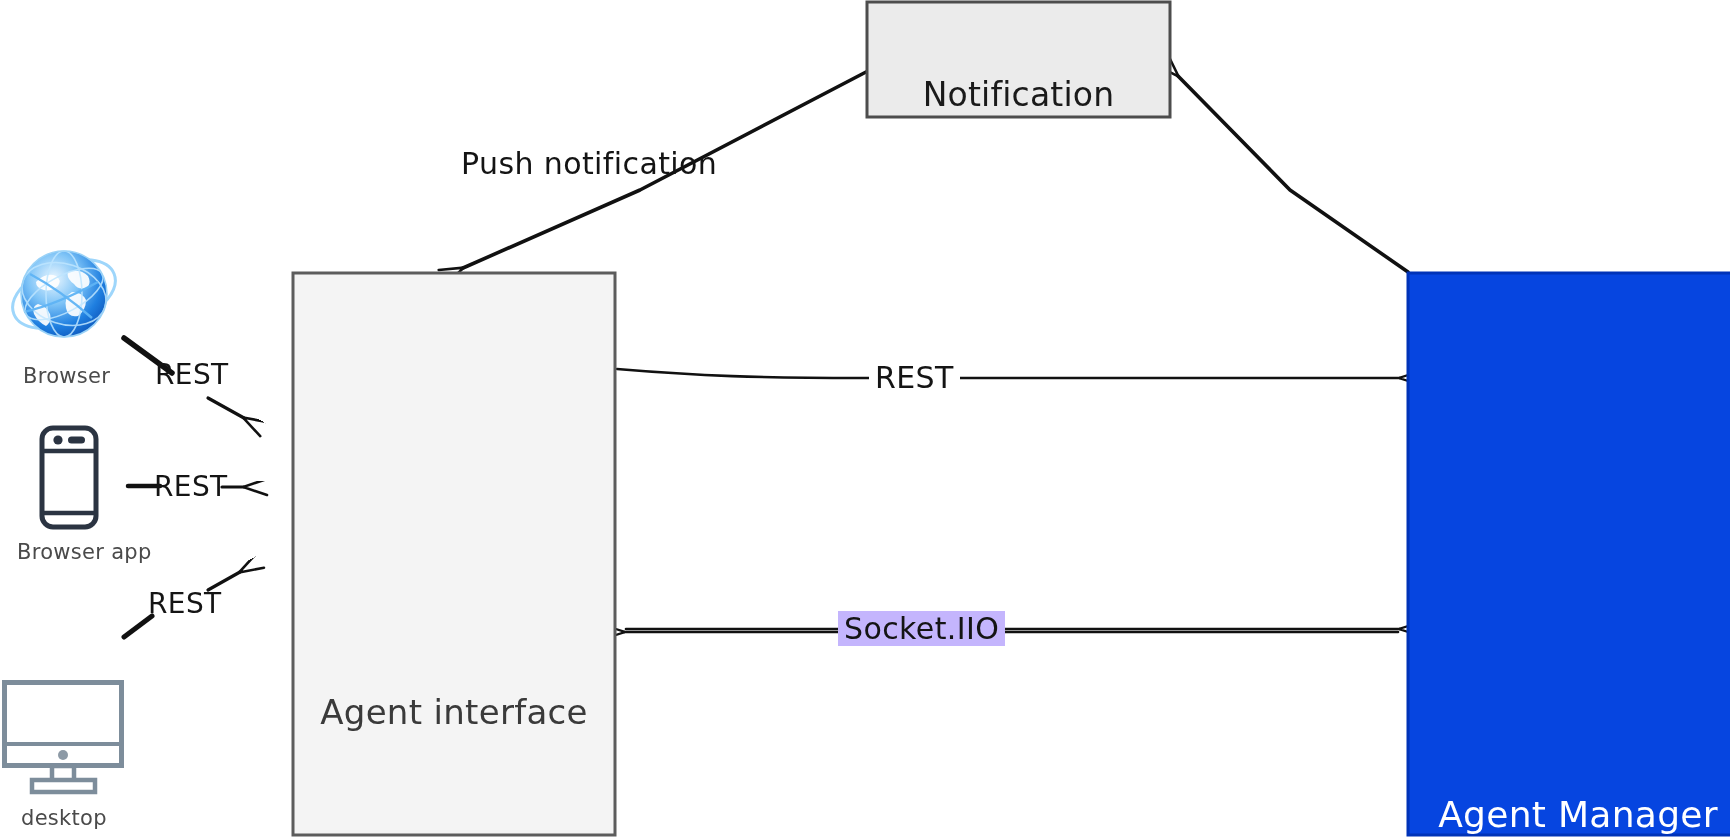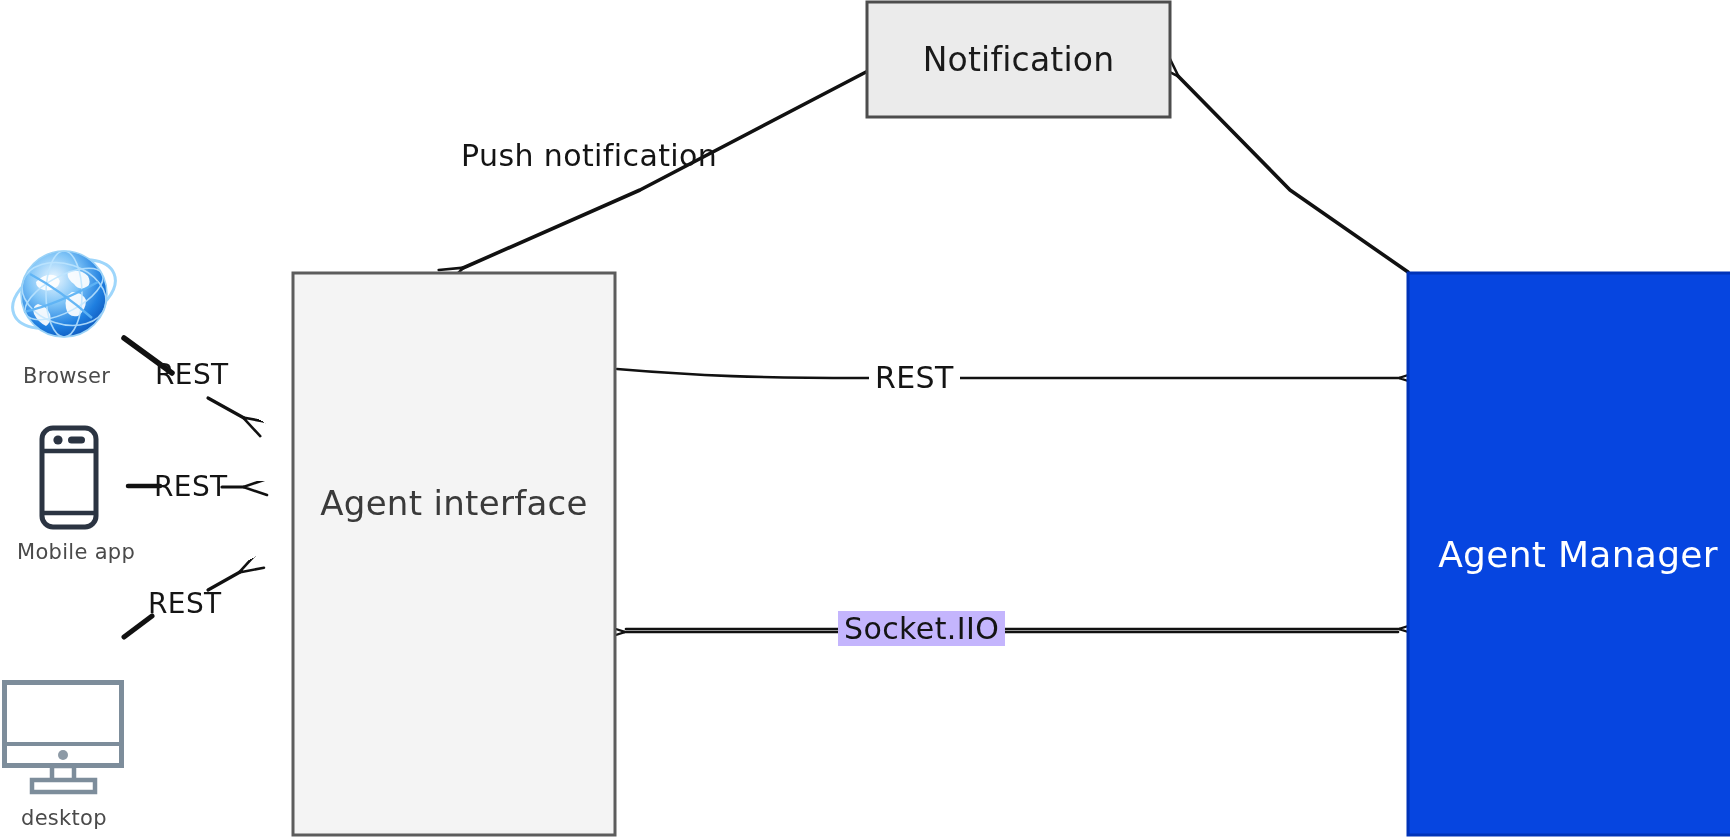--- a/index.html
+++ b/index.html
@@ -24,21 +24,21 @@
     width: 1730px;
     height: 838px;
   }
   .hand {
     font-family: "DejaVu Sans", sans-serif;
     font-weight: 400;
   }
   .node-label {
     position: absolute;
     display: flex;
-    align-items: center;
+    align-items: flex-end;
     justify-content: center;
     text-align: center;
     pointer-events: none;
   }
   .txt-fcm {
     font-size: 33px;
     line-height: 1.32;
     color: #1a1a1a;
     letter-spacing: 0.2px;
   }
@@ -128,21 +128,21 @@
   <div class="node-label" style="left:867px; top:2px; width:303px; height:115px;">
     <div>
       <div class="hand txt-fcm">Notification</div>
     </div>
   </div>
 
   <div class="node-label hand txt-agent-interface" style="left:293px; top:273px; width:322px; height:459px;">Agent interface</div>
 
   <div class="node-label hand txt-agent-manager" style="left:1408px; top:273px; width:340px; height:562px;">Agent Manager</div>
 
-  <div class="edge-label hand" style="left:461px; top:138px; font-size:30px;">Push notification</div>
+  <div class="edge-label hand" style="left:461px; top:146px; font-size:30px;">Push notification</div>
 
   <div class="edge-label hand" style="left:869px; top:360px; font-size:30px; background:#ffffff; padding:0 6px;">REST</div>
 
   <div class="edge-label hand" style="left:838px; top:611px; font-size:30px; background:#c4b5fd; padding:0 6px;">Socket.IIO</div>
 
   <div class="edge-label hand" style="left:155px; top:358px;">REST</div>
 
   <div class="edge-label hand" style="left:154px; top:470px;">REST</div>
 
   <div class="edge-label hand" style="left:148px; top:587px;">REST</div>
@@ -181,21 +181,21 @@
 
   <div class="icon-box" style="left:38px; top:425px; width:62px; height:105px;">
     <svg width="62" height="105" viewBox="0 0 62 105">
       <rect x="4" y="3" width="54" height="99" rx="11" ry="11" fill="#ffffff" stroke="#2b3442" stroke-width="5"></rect>
       <line x1="6" y1="26" x2="56" y2="26" stroke="#2b3442" stroke-width="4.5"></line>
       <line x1="6" y1="88" x2="56" y2="88" stroke="#2b3442" stroke-width="4.5"></line>
       <circle cx="20" cy="15" r="4.6" fill="#2b3442"></circle>
       <rect x="30" y="11.5" width="17" height="7" rx="3.5" fill="#2b3442"></rect>
     </svg>
   </div>
-  <div class="icon-caption hand" style="left:6px; top:540px;">Mobile app</div>
+  <div class="icon-caption hand" style="left:6px; top:540px;">Browser app</div>
 
   <div class="icon-box" style="left:2px; top:680px; width:124px; height:116px;">
     <svg width="124" height="116" viewBox="0 0 124 116">
       <rect x="2.5" y="2.5" width="117" height="83" fill="#ffffff" stroke="#7d8d9b" stroke-width="5"></rect>
       <line x1="3" y1="64" x2="119" y2="64" stroke="#7d8d9b" stroke-width="4"></line>
       <circle cx="61" cy="75" r="5" fill="#8d9aa6"></circle>
       <rect x="50" y="86" width="22" height="17" fill="#ffffff" stroke="#7d8d9b" stroke-width="4.5"></rect>
       <rect x="30" y="100" width="63" height="12" fill="#ffffff" stroke="#7d8d9b" stroke-width="4.5"></rect>
     </svg>
   </div>

